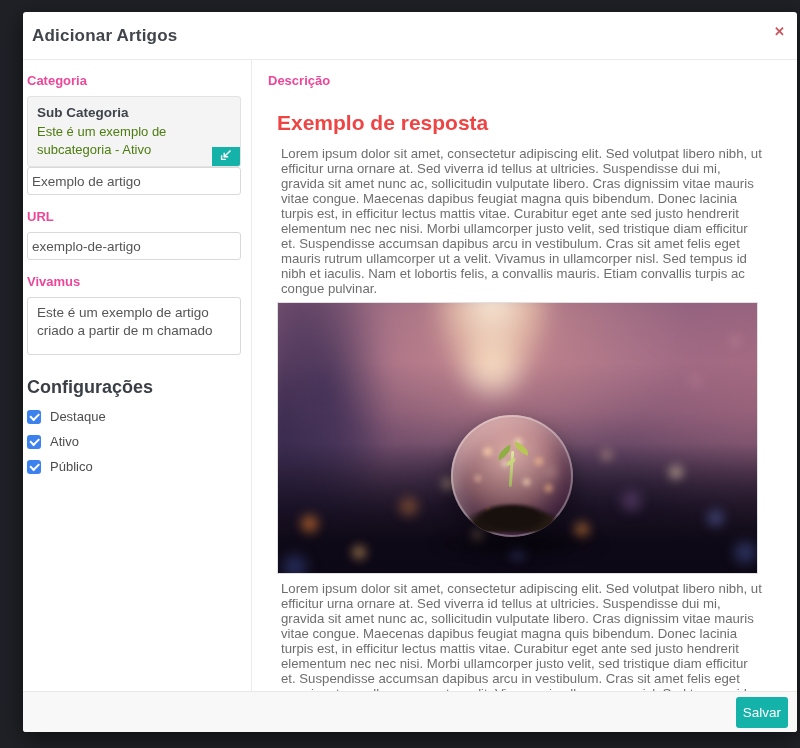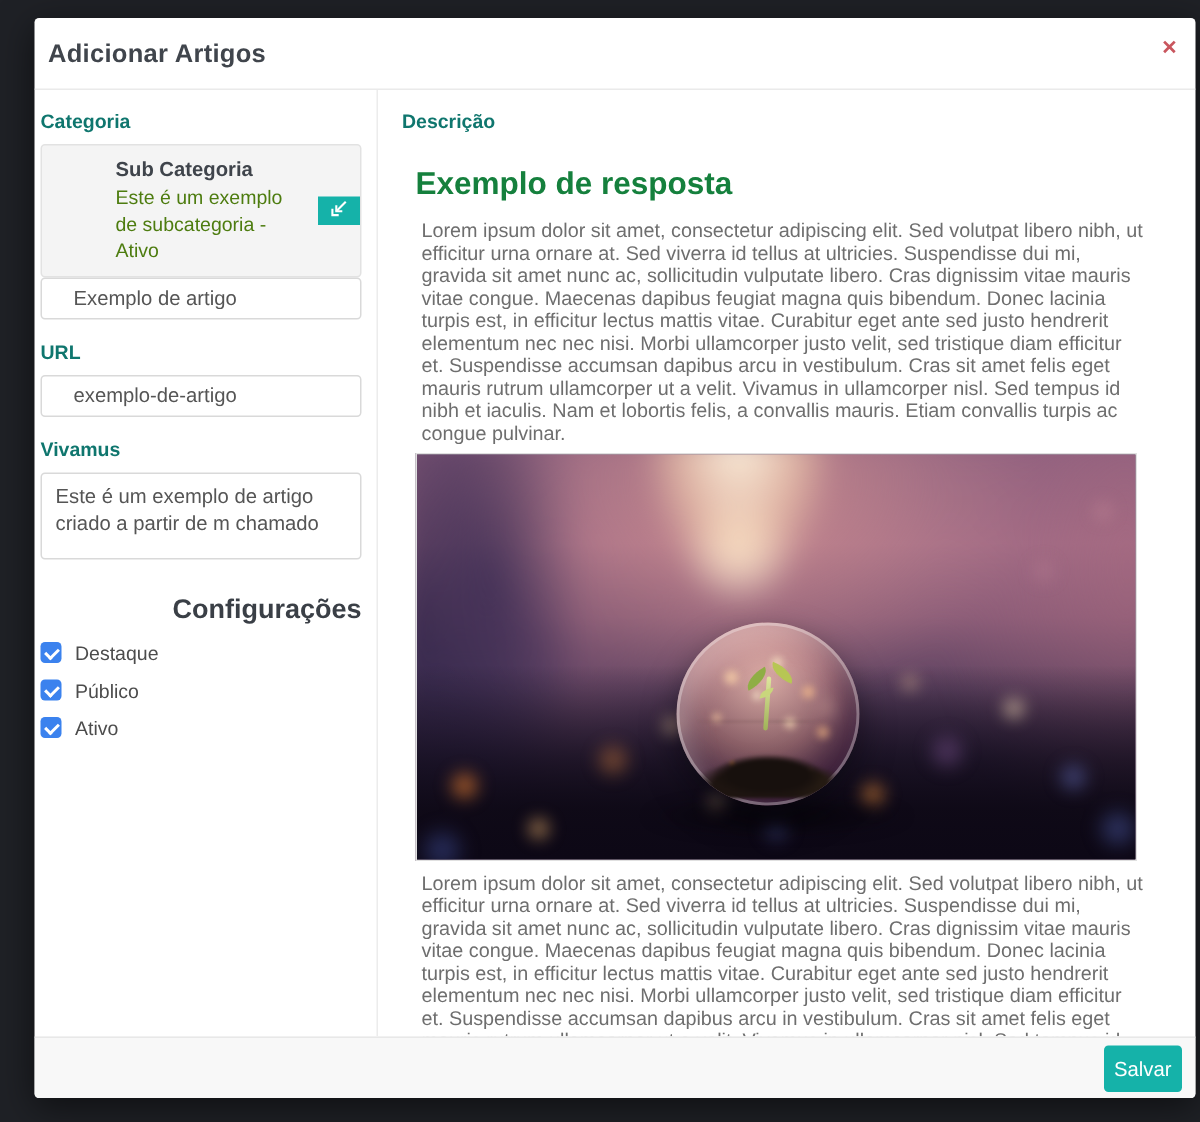--- a/index.html
+++ b/index.html
@@ -26,61 +26,61 @@
     font-family: "Liberation Sans", sans-serif;
   }
 
   
   .modal-body { flex: 1 1 auto; display: flex; overflow: hidden; }
 
   .col-left {
     width: 229px; flex: 0 0 229px; border-right: 1px solid #ececec;
     padding: 13px 10px 0 4px;
   }
-  .field-label { font-size: 13px; font-weight: bold; color: #0f766e; margin: 14px 0 8px; }
+  .field-label { font-size: 13px; font-weight: bold; color: #ec4899; margin: 14px 0 8px; }
   .field-label.first { margin-top: 0; }
 
   .category-card {
-    display: flex; align-items: center; background: #f4f4f4;
-    border: 1px solid #e2e2e2; border-radius: 3px; min-height: 62px; overflow: hidden; padding-left: 40px;
+    display: flex; align-items: flex-end; background: #f4f4f4;
+    border: 1px solid #e2e2e2; border-radius: 3px; min-height: 62px; overflow: hidden;
   }
   .cat-text { flex: 1; padding: 8px 6px 8px 9px; }
   .cat-title { font-size: 13.5px; font-weight: bold; color: #3f444b; margin-bottom: 3px; }
   .cat-sub { font-size: 13px; color: #4d7c0f; line-height: 1.35; }
   .cat-action {
     width: 28px; flex: 0 0 28px; border: none; background: #15b2a9; cursor: pointer;
     display: flex; align-items: center; justify-content: center;
   }
 
   .text-input {
     width: 100%; height: 28px; border: 1px solid #d9d9d9; border-radius: 3px;
-    padding: 0 21px; font-size: 13.5px; color: #555; outline: none;
+    padding: 0 4px; font-size: 13.5px; color: #555; outline: none;
     font-family: "Liberation Sans", sans-serif; background: #fff;
   }
   .textarea-input {
     width: 100%; height: 58px; border: 1px solid #d9d9d9; border-radius: 3px;
     padding: 6px 9px; font-size: 13.5px; color: #555; line-height: 1.35; resize: none;
     outline: none; font-family: "Liberation Sans", sans-serif; background: #fff;
   }
 
-  .config-heading { font-size: 18px; font-weight: bold; color: #3a3f46; margin: 18px 0 11px; text-align: right; }
+  .config-heading { font-size: 18px; font-weight: bold; color: #3a3f46; margin: 18px 0 11px; }
   .check-row { display: flex; align-items: center; margin-bottom: 10px; cursor: pointer; }
   .checkbox {
     width: 14px; height: 14px; background: #3b82ee; border-radius: 3px;
     position: relative; flex: 0 0 14px;
   }
   .checkbox::after {
     content: ""; position: absolute; left: 3px; top: 3.5px; width: 7px; height: 3.5px;
     border-left: 2px solid #fff; border-bottom: 2px solid #fff; transform: rotate(-45deg);
   }
   .check-label { font-size: 13px; color: #4c4c4c; margin-left: 9px; }
 
   .col-right { flex: 1 1 auto; padding: 13px 1px 0 16px; overflow: hidden; }
   .desc-content { padding-left: 9px; padding-top: 15px; }
-  .resp-heading { font-size: 21px; font-weight: bold; color: #15803d; margin: 0 0 11px; }
+  .resp-heading { font-size: 21px; font-weight: bold; color: #ef4444; margin: 0 0 11px; }
   .lorem { font-size: 13.2px; line-height: 15px; color: #6e6e6e; margin: 4px; width: 481px; }
 
   
   .photo {
     position: relative; width: 481px; height: 272px; margin: 6px 0 7px;
     border: 1px solid #e0e0e0; overflow: hidden; background: #5d4260;
   }
   .ph-base { position: absolute; inset: 0;
     background: linear-gradient(180deg, #8f6180 0%, #a06b86 22%, #8a5c78 40%, #5d4260 58%, #2c2038 75%, #150f20 92%, #100b18 100%); }
   .ph-light { position: absolute; inset: -12px; filter: blur(9px);
@@ -198,25 +198,25 @@
         <textarea class="textarea-input" style="">Este é um exemplo de artigo criado a partir de m chamado</textarea>
 
         <div class="config-heading">Configurações</div>
 
         <div class="check-row">
           <span class="checkbox"></span>
           <span class="check-label">Destaque</span>
         </div>
         <div class="check-row">
           <span class="checkbox"></span>
-          <span class="check-label">Público</span>
+          <span class="check-label">Ativo</span>
         </div>
         <div class="check-row">
           <span class="checkbox"></span>
-          <span class="check-label">Ativo</span>
+          <span class="check-label">Público</span>
         </div>
       </div>
 
       <div class="col-right">
         <div class="field-label first">Descrição</div>
 
         <div class="desc-content">
           <h2 class="resp-heading">Exemplo de resposta</h2>
           <p class="lorem">Lorem ipsum dolor sit amet, consectetur adipiscing elit. Sed volutpat libero nibh, ut efficitur urna ornare at. Sed viverra id tellus at ultricies. Suspendisse dui mi, gravida sit amet nunc ac, sollicitudin vulputate libero. Cras dignissim vitae mauris vitae congue. Maecenas dapibus feugiat magna quis bibendum. Donec lacinia turpis est, in efficitur lectus mattis vitae. Curabitur eget ante sed justo hendrerit elementum nec nec nisi. Morbi ullamcorper justo velit, sed tristique diam efficitur et. Suspendisse accumsan dapibus arcu in vestibulum. Cras sit amet felis eget mauris rutrum ullamcorper ut a velit. Vivamus in ullamcorper nisl. Sed tempus id nibh et iaculis. Nam et lobortis felis, a convallis mauris. Etiam convallis turpis ac congue pulvinar.</p>
 

